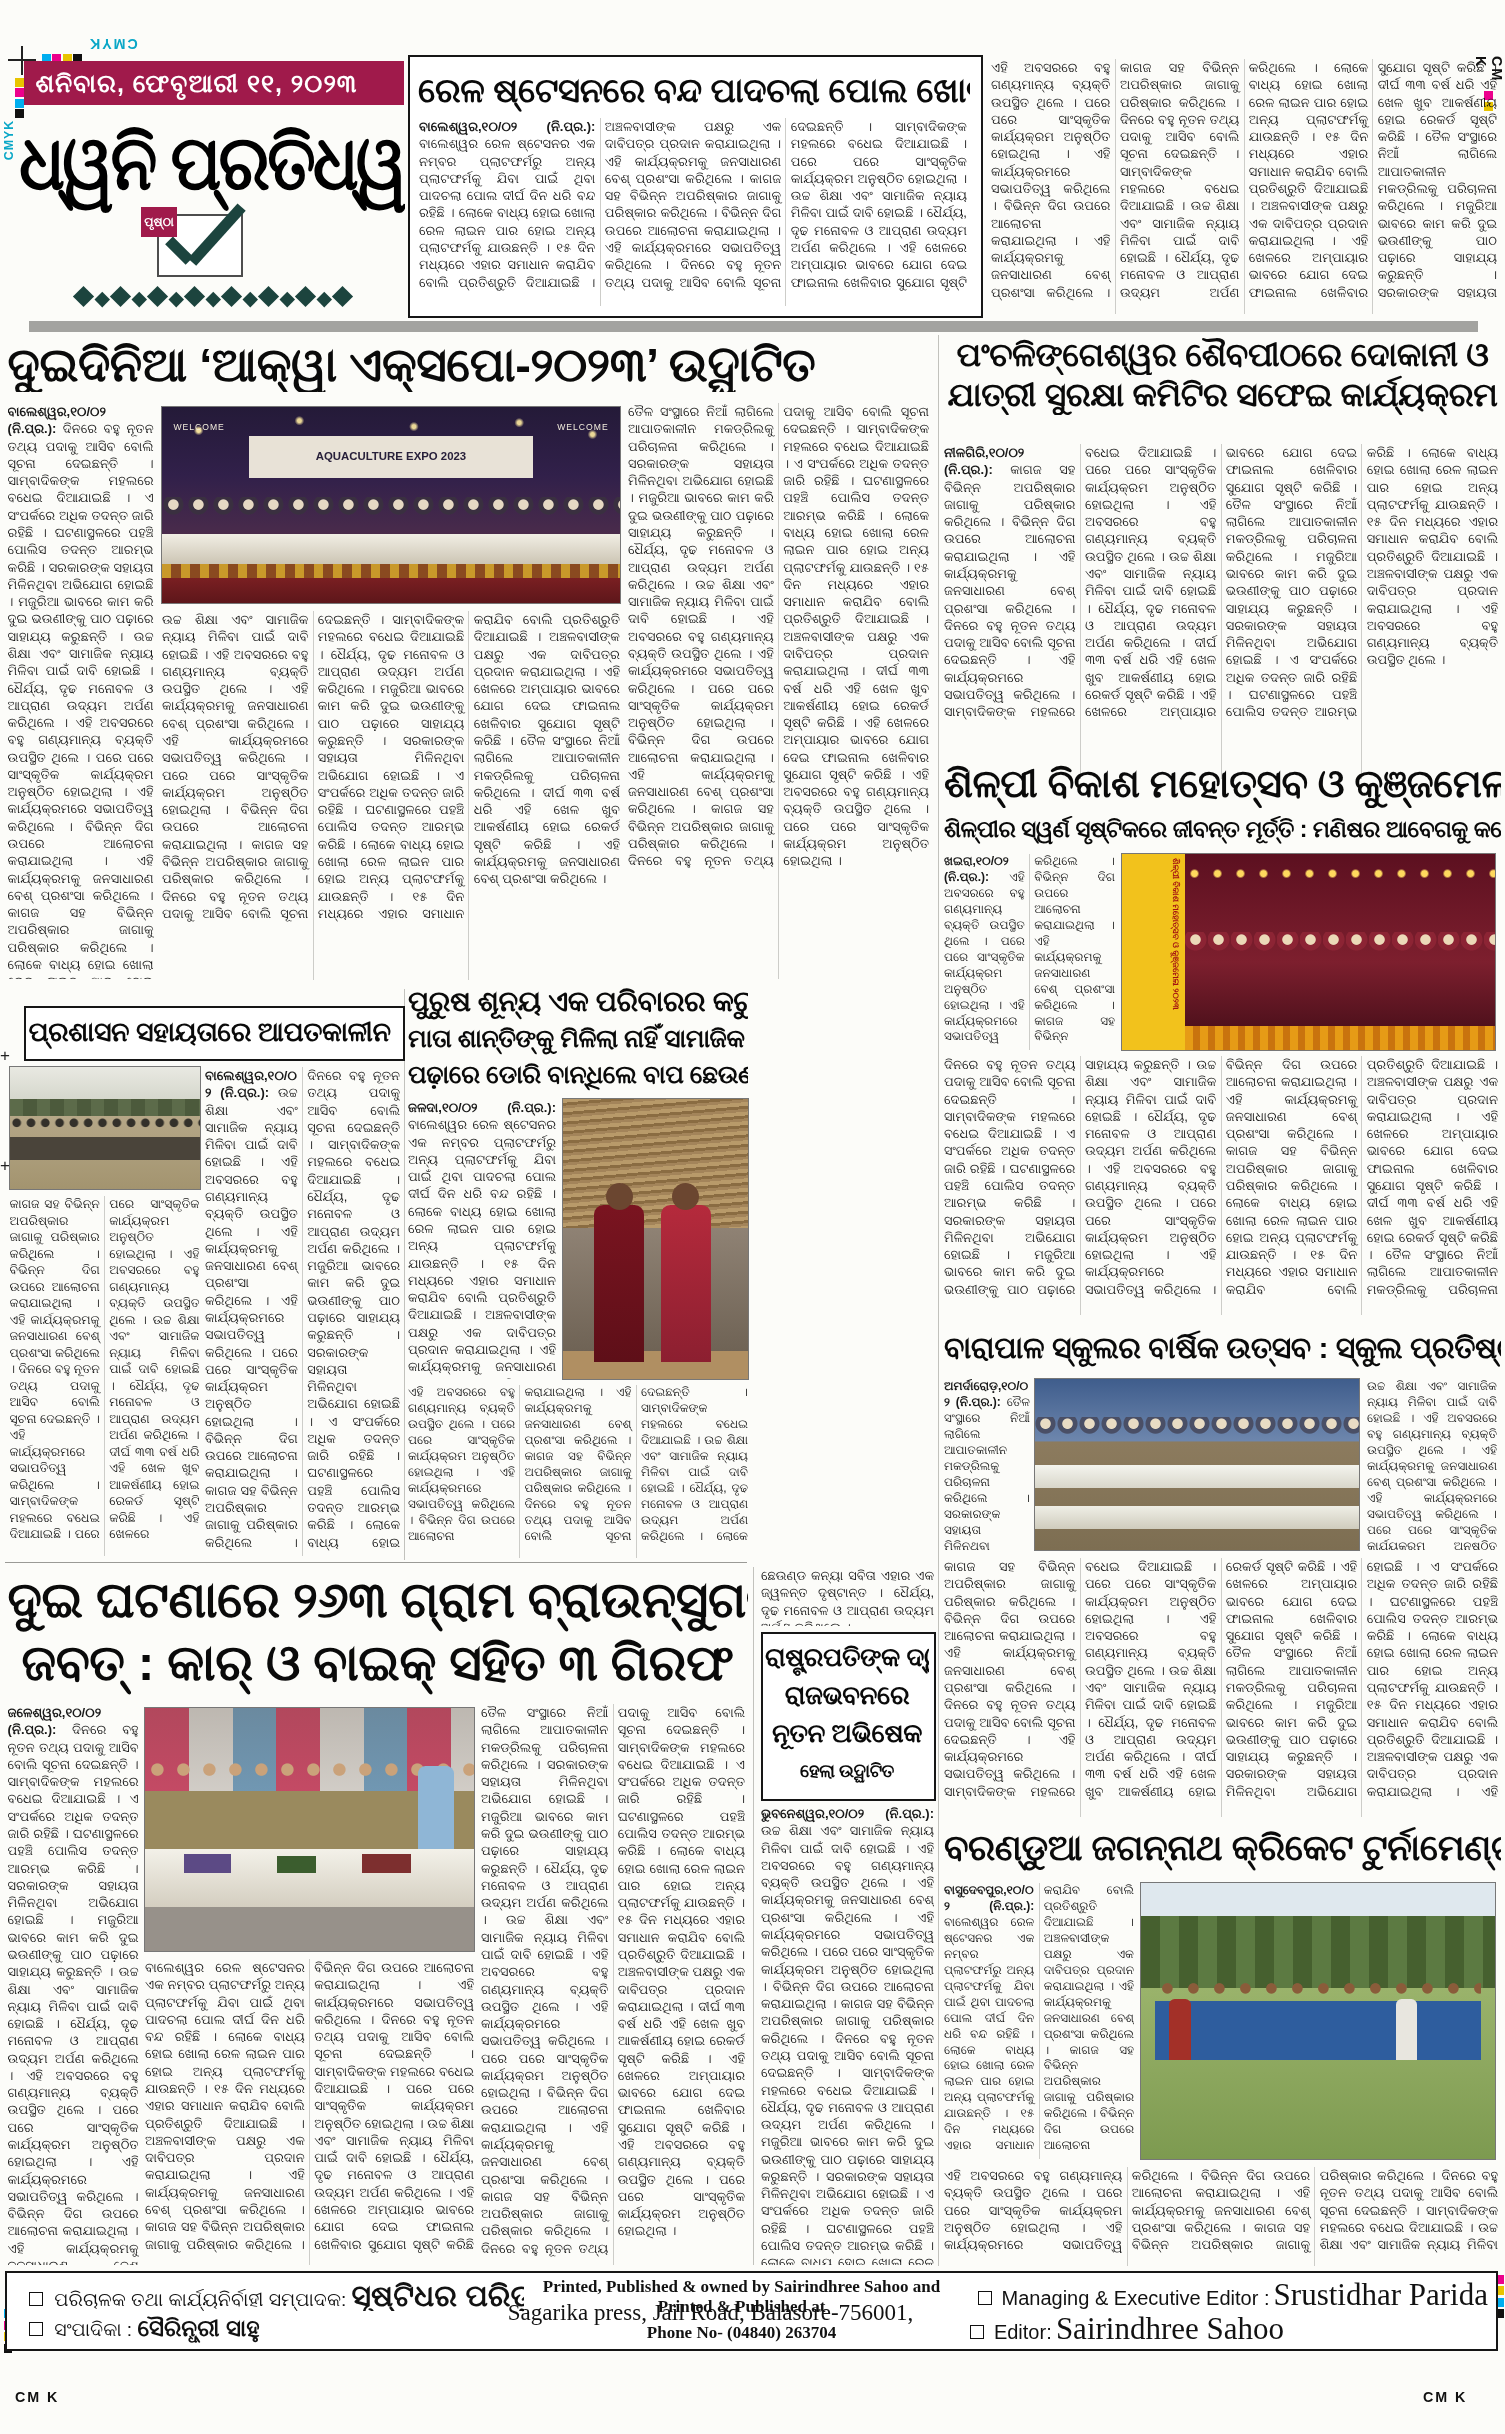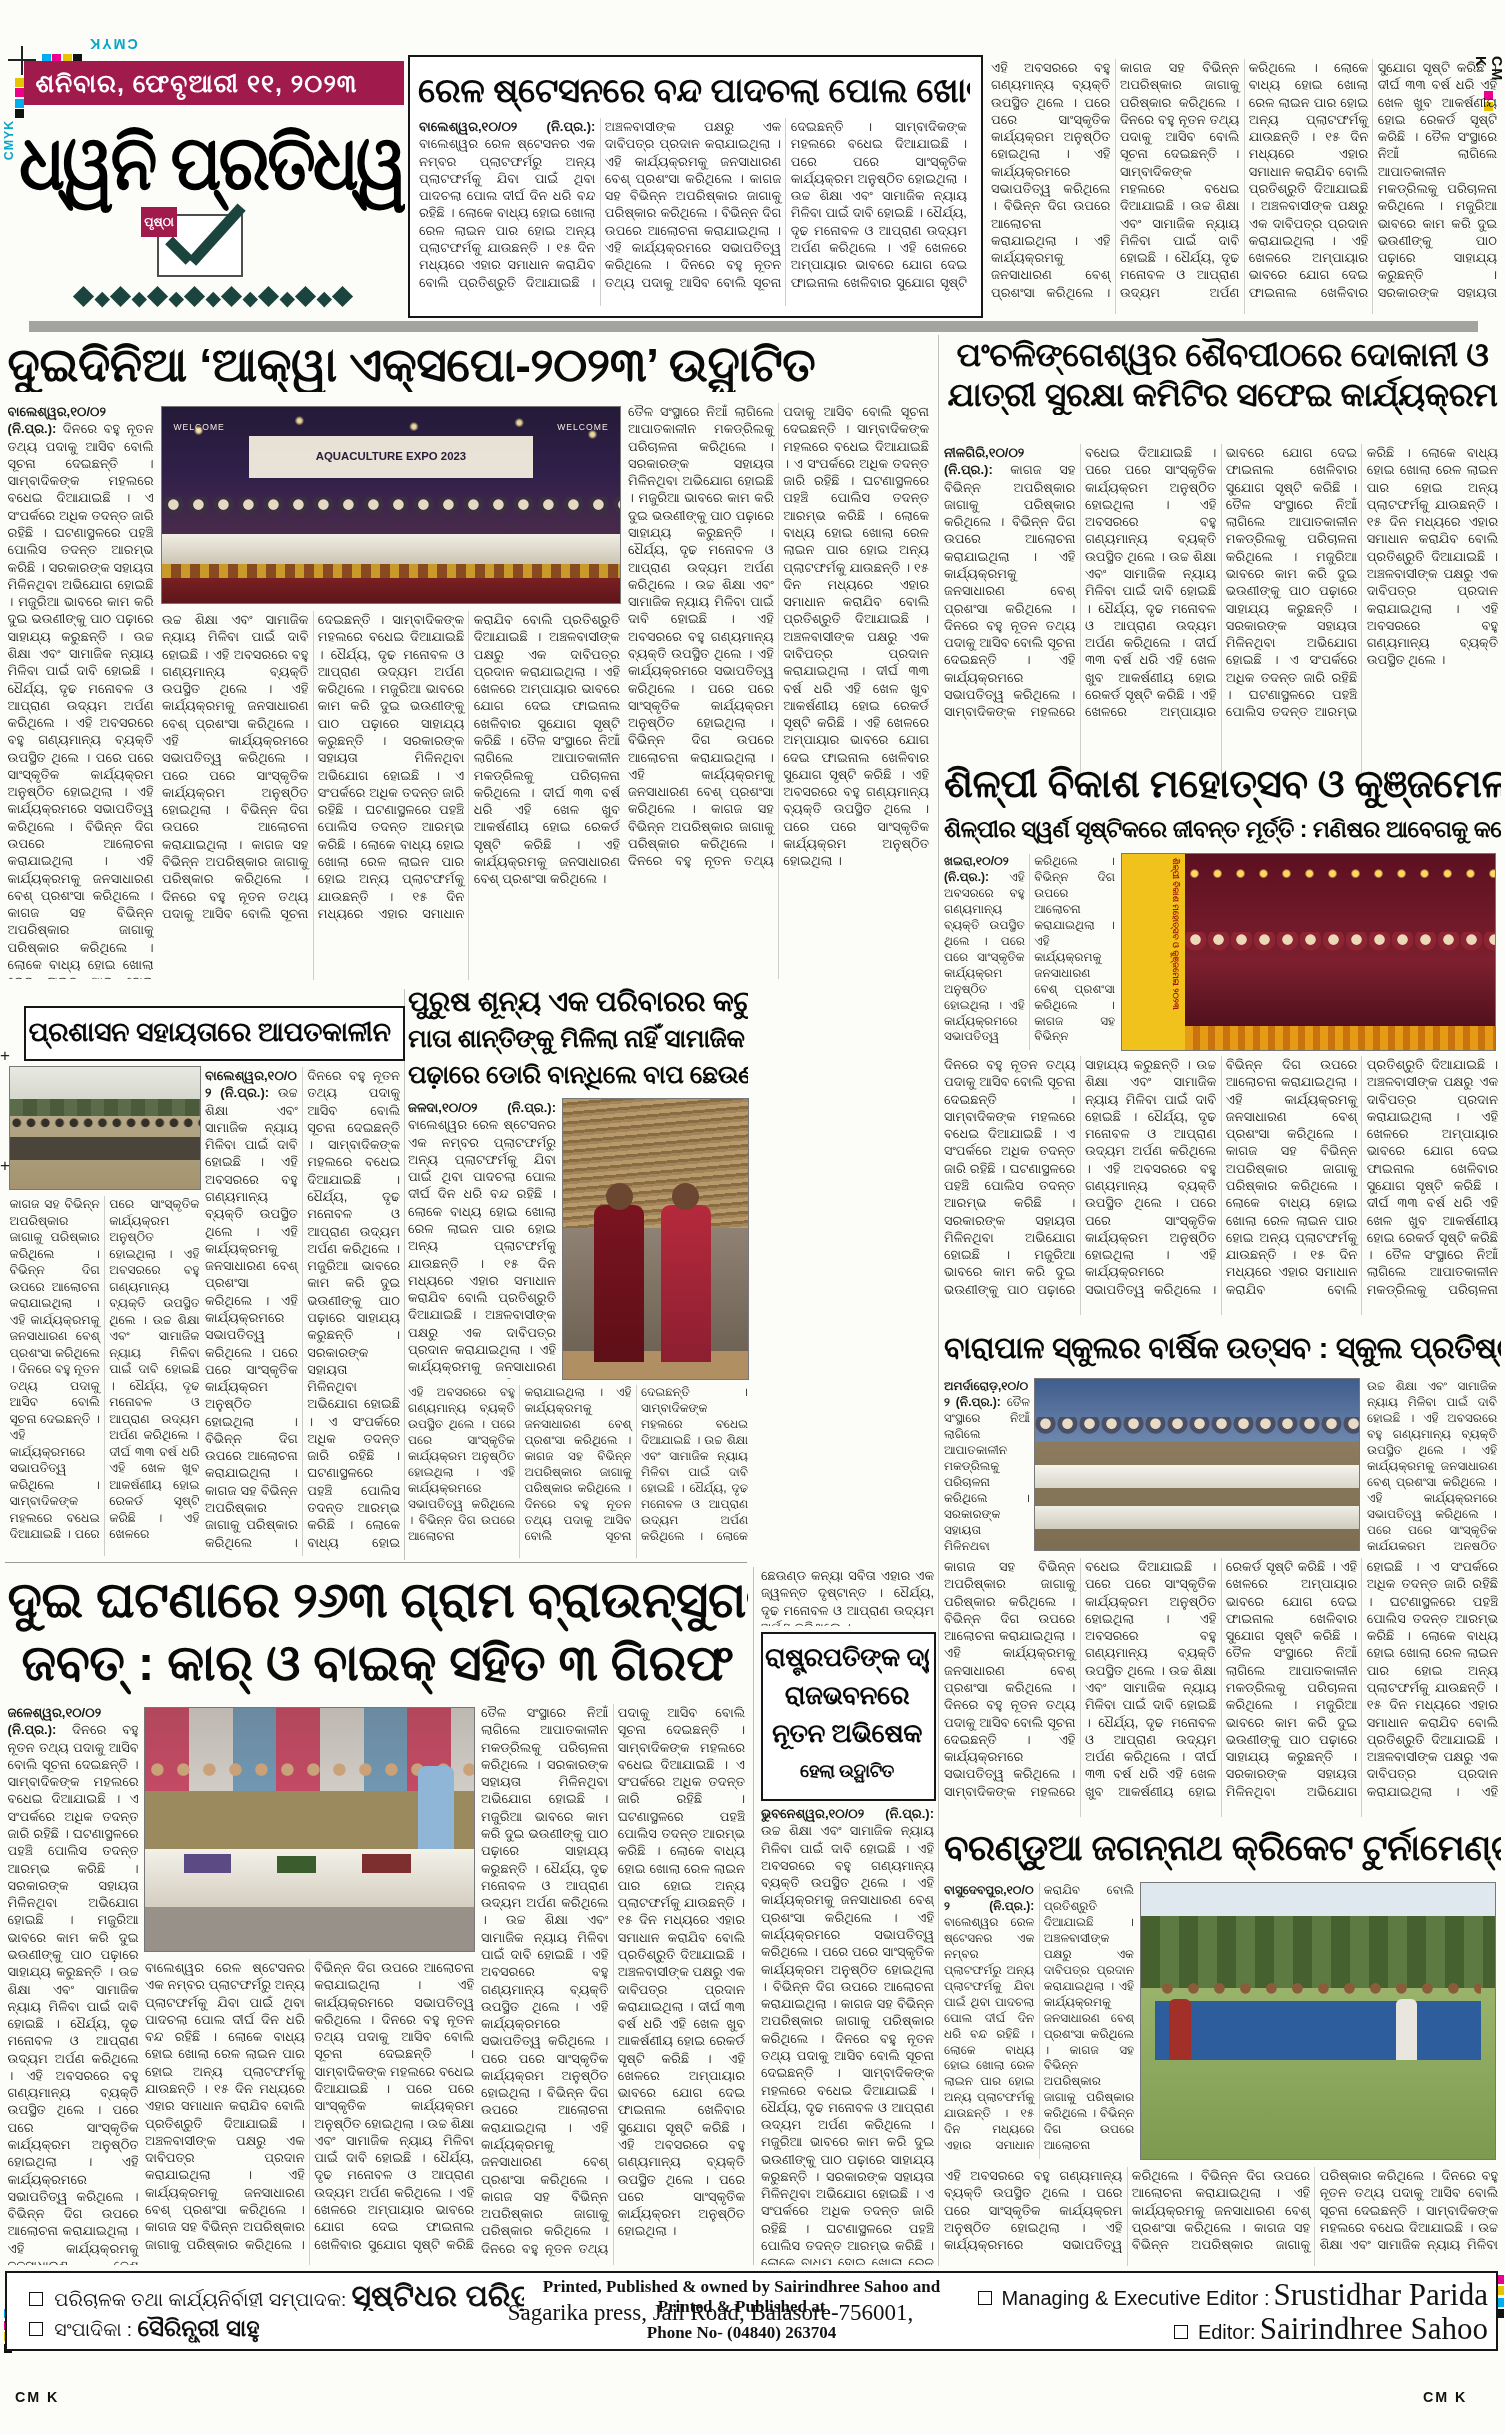--- a/index.html
+++ b/index.html
@@ -252,17 +252,17 @@
   <span style="display:inline-block;width:12.4px;height:12.4px;border:1.9px solid #111;margin-right:11.4px"></span><span>ସଂପାଦିକା :</span>
   <b style="font-size:23px">ସୈରିନ୍ଧ୍ରୀ ସାହୁ</b>
 </div>
 <div class="abs ftr-serif ctr" style="left:518px;top:2277px;width:447px;font-size:17px;font-weight:700">Printed, Published &amp; owned by Sairindhree Sahoo and Printed &amp; Published at</div>
 <div class="abs ftr-serif ctr" style="left:487px;top:2300px;width:447px;font-size:23px;font-weight:400">Sagarika press, Jail Road, Balasore-756001,</div>
 <div class="abs ftr-serif ctr" style="left:518px;top:2323px;width:447px;font-size:17px;font-weight:700">Phone No- (04840) 263704</div>
 <div class="abs" style="left:970px;top:2277px;width:518px;height:36px;text-align:right;white-space:nowrap;overflow:hidden;line-height:36px">
   <span style="display:inline-block;width:12.4px;height:12.4px;border:1.9px solid #111;margin-right:9.5px"></span><span style="font-size:20px">Managing &amp;  Executive Editor :</span>
   <span class="ftr-serif" style="font-size:31px">Srustidhar Parida</span>
 </div>
-<div class="abs" style="left:970px;top:2311px;width:518px;height:36px;text-align:right;white-space:nowrap;overflow:hidden;line-height:36px">
+<div class="abs" style="left:970px;top:2311px;width:518px;height:36px;white-space:nowrap;overflow:hidden;line-height:36px">
   <span style="display:inline-block;width:12.4px;height:12.4px;border:1.9px solid #111;margin-right:9.5px"></span><span style="font-size:20px">Editor:</span>
   <span class="ftr-serif" style="font-size:31px">Sairindhree Sahoo</span>
 </div>
 
 
 </body></html>

